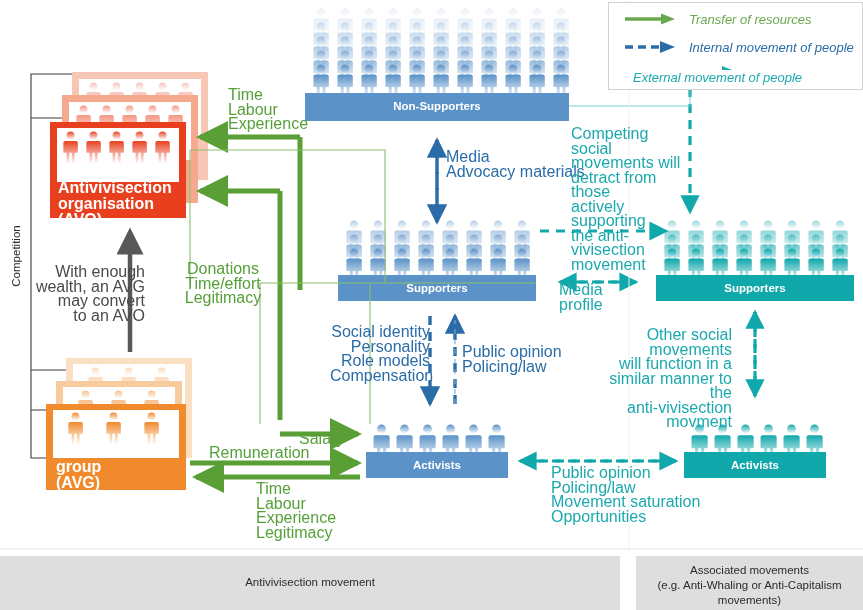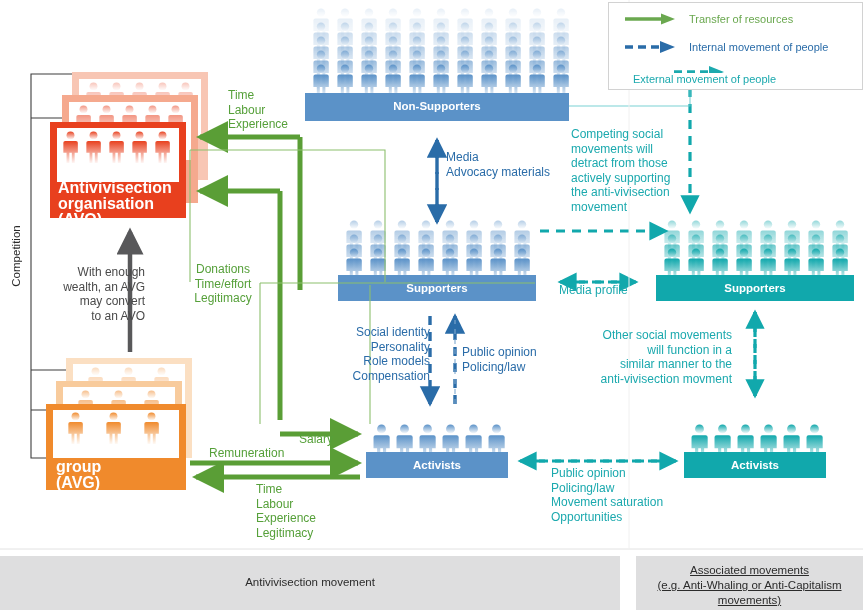--- a/index.html
+++ b/index.html
@@ -1,35 +1,35 @@
 <!DOCTYPE html>
 <html><head>
 <meta charset="utf-8">
 <style>
   html,body{margin:0;padding:0;background:#ffffff;}
   body{width:863px;height:610px;position:relative;overflow:hidden;
        font-family:"Liberation Sans","DejaVu Sans",sans-serif;}
   #stage{position:absolute;left:0;top:0;width:863px;height:610px;}
   svg#canvas{position:absolute;left:0;top:0;width:863px;height:610px;}
 
-  .lbl{position:absolute;font-size:12px;line-height:14.5px;white-space:pre-line;}
+  .lbl{position:absolute;font-size:16px;line-height:14.5px;white-space:pre-line;}
   .lbl.green{color:#56a03a;}
   .lbl.blue{color:#2a6ca8;}
   .lbl.teal{color:#1ba9ae;}
   .lbl.grey{color:#4a4a4a;}
 
   .boxlabel{position:absolute;color:#ffffff;font-weight:bold;font-size:11.5px;
             line-height:15px;white-space:pre-line;}
   .orgtitle{position:absolute;color:#ffffff;font-weight:bold;font-size:16px;
             line-height:16px;white-space:pre-line;}
 
   .legend{position:absolute;left:608px;top:2px;width:253px;height:86px;
           background:#ffffff;border:1px solid #d2d2d2;}
   .legend .row{position:absolute;left:14px;height:20px;display:flex;align-items:center;}
-  .legend .txt{font-size:11px;margin-left:10px;}
+  .legend .txt{font-size:13px;margin-left:10px;font-style:italic;}
   .legend .g{color:#6aa84f;}
   .legend .b{color:#2a6ca8;}
   .legend .t{color:#1ba9ae;}
 
   .footer{position:absolute;background:#dededf;}
   .footer .ftxt{position:absolute;left:0;right:0;text-align:center;
                 font-size:11.5px;line-height:15px;color:#2b2b2b;white-space:pre-line;}
 
   .comp{position:absolute;left:-19px;top:250px;width:70px;text-align:center;
         font-size:11.5px;color:#2b2b2b;transform:rotate(-90deg);}
@@ -466,18 +466,18 @@
 
   <div class="lbl teal" style="left:551px;top:466px;width:160px;text-align:left;">Public opinion
 Policing/law
 Movement saturation
 Opportunities</div>
 
   <div class="footer" style="left:0px;top:556px;width:620px;height:54px;">
     <div class="ftxt" style="top:19px;">Antivivisection movement</div>
   </div>
   <div class="footer" style="left:636px;top:556px;width:227px;height:54px;">
-    <div class="ftxt" style="top:7px;text-decoration:underline;">Associated movements
+    <div class="ftxt" style="top:7px;">Associated movements
 (e.g. Anti-Whaling or Anti-Capitalism
 movements)</div>
   </div>
 
 </div>
 
 </body></html>

